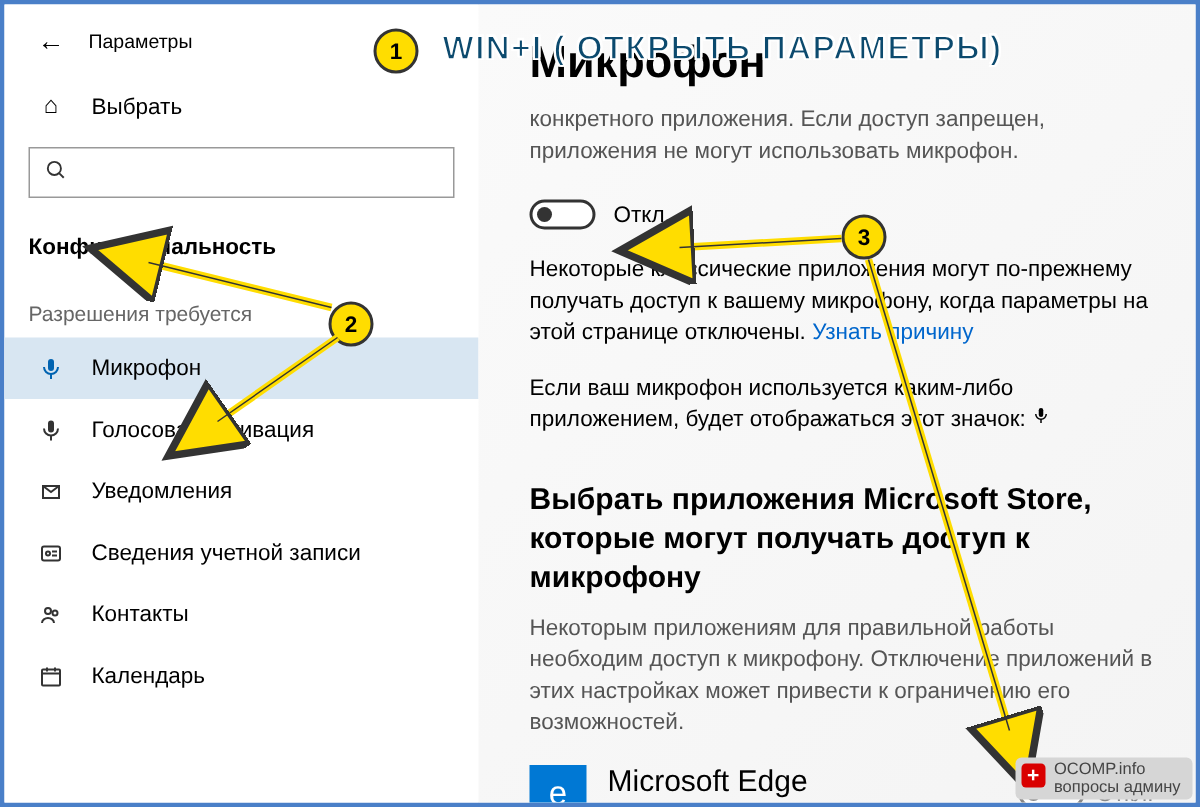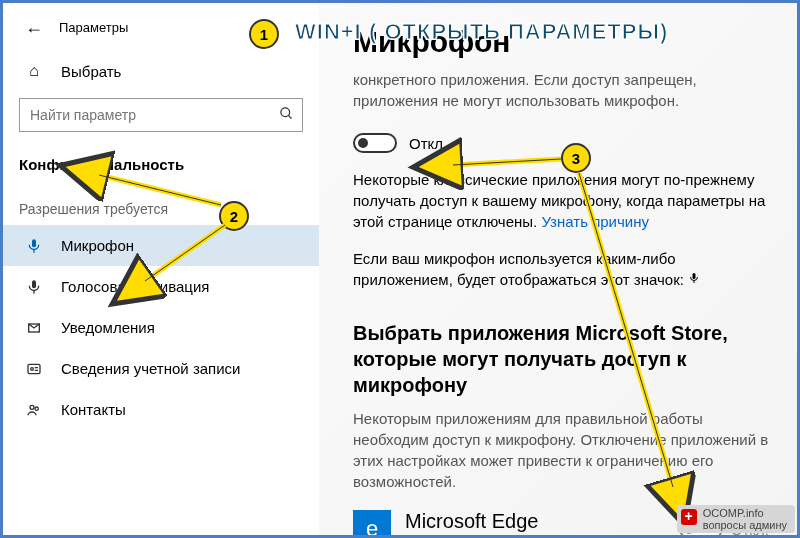--- a/index.html
+++ b/index.html
@@ -80,21 +80,20 @@
         <span class="back-arrow">←</span>
         <span>Параметры</span>
       </div>
 
       <div class="home-row">
         <span class="icon">⌂</span>
         <span>Выбрать</span>
       </div>
 
       <div class="search-box">
-        <input placeholder="Найти параметр" style="">
         <span class="search-icon">
           <svg width="15" height="15" viewBox="0 0 24 24" fill="none" stroke="#333" stroke-width="2">
               <circle cx="10" cy="10" r="7"></circle>
               <line x1="20" y1="20" x2="15" y2="15"></line>
             </svg>
         </span>
       </div>
 
       <div class="section-label">Конфиденциальность</div>
       <div class="perms-label">Разрешения требуется</div>
@@ -146,20 +145,31 @@
         <span class="nav-icon">
           <svg width="16" height="16" viewBox="0 0 24 24" fill="none" stroke="#333" stroke-width="2">
               <circle cx="9" cy="8" r="3"></circle>
               <circle cx="16" cy="10" r="2.5"></circle>
               <path d="M3 20c0-3 3-5 6-5s6 2 6 5"></path>
             </svg>
         </span>
         <span>Контакты</span>
       </div>
 
+      <div class="nav-item">
+        <span class="nav-icon">
+          <svg width="16" height="16" viewBox="0 0 24 24" fill="none" stroke="#333" stroke-width="2">
+              <rect x="3" y="5" width="18" height="16" rx="1"></rect>
+              <line x1="3" y1="9" x2="21" y2="9"></line>
+              <line x1="8" y1="3" x2="8" y2="7"></line>
+              <line x1="16" y1="3" x2="16" y2="7"></line>
+            </svg>
+        </span>
+        <span>Календарь</span>
+      </div>
     </aside>
 
     <main class="content">
       <h1>Микрофон</h1>
       <p class="desc">конкретного приложения. Если доступ запрещен, приложения не могут использовать микрофон.</p>
 
       <div class="toggle-row">
         <div class="toggle">
             <div class="knob"></div>
           </div>

